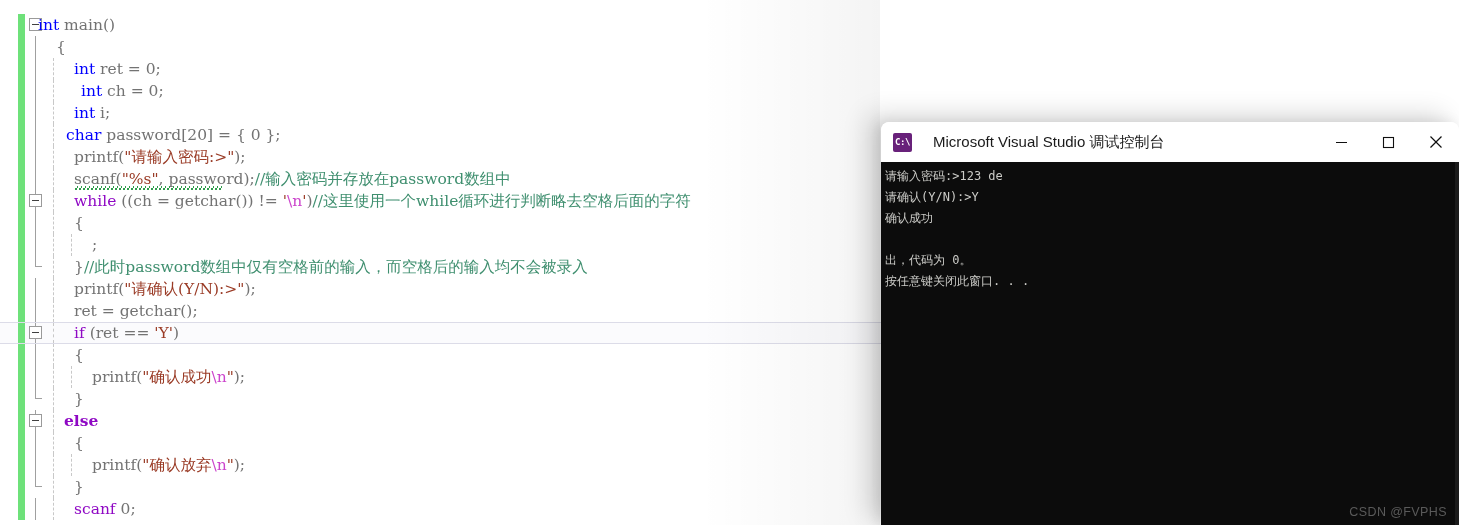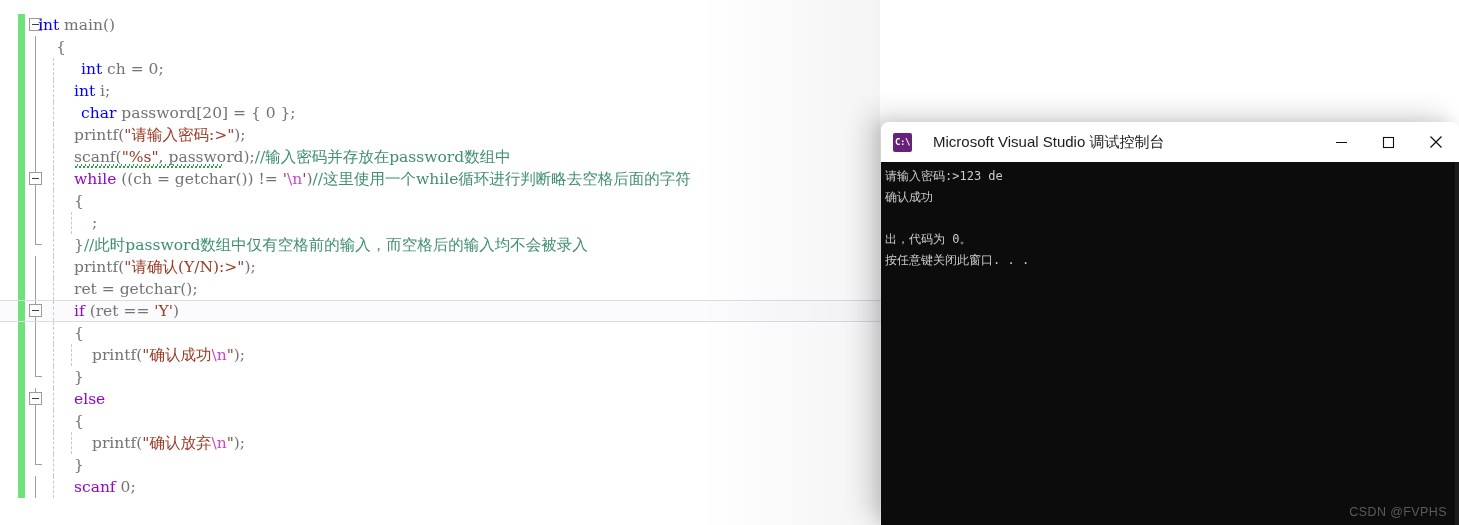--- a/index.html
+++ b/index.html
@@ -251,36 +251,37 @@
     background: #1c1c1c;
   }
 </style>
 </head>
 <body>
 
 <div id="editor">
   <div class="code-area" id="code-area">
       <div class="line"><div class="changebar"></div><div class="collapse"></div><div class="code-text" style="left: 38px;"><span class="kw">int</span><span class="plain"> main()</span></div></div>
       <div class="line"><div class="changebar"></div><div class="outline-v"></div><div class="code-text" style="left: 56px;"><span class="plain">{</span></div></div>
+      <div class="line"><div class="changebar"></div><div class="outline-v"></div><div class="indent-guide" style="left: 53px;"></div><div class="code-text" style="left: 74px;"><span class="kw">int</span><span class="plain"> ret = 0;</span></div></div>
       <div class="line"><div class="changebar"></div><div class="outline-v"></div><div class="indent-guide" style="left: 53px;"></div><div class="code-text" style="left: 81px;"><span class="kw">int</span><span class="plain"> ch = 0;</span></div></div>
       <div class="line"><div class="changebar"></div><div class="outline-v"></div><div class="indent-guide" style="left: 53px;"></div><div class="code-text" style="left: 74px;"><span class="kw">int</span><span class="plain"> i;</span></div></div>
-      <div class="line"><div class="changebar"></div><div class="outline-v"></div><div class="indent-guide" style="left: 53px;"></div><div class="code-text" style="left: 81px;"><span class="kw">char</span><span class="plain"> password[20] = { 0 };</span></div></div>
+      <div class="line"><div class="changebar"></div><div class="outline-v"></div><div class="indent-guide" style="left: 53px;"></div><div class="code-text" style="left: 66px;"><span class="kw">char</span><span class="plain"> password[20] = { 0 };</span></div></div>
       <div class="line"><div class="changebar"></div><div class="outline-v"></div><div class="indent-guide" style="left: 53px;"></div><div class="code-text" style="left: 74px;"><span class="plain">printf(</span><span class="str">"请输入密码:&gt;"</span><span class="plain">);</span></div></div>
       <div class="line"><div class="changebar"></div><div class="outline-v"></div><div class="indent-guide" style="left: 53px;"></div><div class="code-text" style="left: 74px;"><span class="plain">scanf(</span><span class="str">"%s"</span><span class="plain">, password);</span><span class="cmt">//输入密码并存放在password数组中</span><div class="squiggle" style="left: 0px; width: 148px; bottom: 0px; position: absolute;"></div></div></div>
       <div class="line"><div class="changebar"></div><div class="outline-v"></div><div class="indent-guide" style="left: 53px;"></div><div class="collapse"></div><div class="code-text" style="left: 74px;"><span class="kwctl">while</span><span class="plain"> ((ch = getchar()) != </span><span class="str">'</span><span class="esc">\n</span><span class="str">'</span><span class="plain">)</span><span class="cmt">//这里使用一个while循环进行判断略去空格后面的字符</span></div></div>
       <div class="line"><div class="changebar"></div><div class="outline-v"></div><div class="indent-guide" style="left: 53px;"></div><div class="code-text" style="left: 74px;"><span class="plain">{</span></div></div>
       <div class="line"><div class="changebar"></div><div class="outline-v"></div><div class="indent-guide" style="left: 53px;"></div><div class="indent-guide" style="left: 71px;"></div><div class="code-text" style="left: 92px;"><span class="plain">;</span></div></div>
       <div class="line"><div class="changebar"></div><div class="outline-v end"></div><div class="indent-guide" style="left: 53px;"></div><div class="code-text" style="left: 74px;"><span class="plain">}</span><span class="cmt">//此时password数组中仅有空格前的输入，而空格后的输入均不会被录入</span></div></div>
       <div class="line"><div class="changebar"></div><div class="outline-v"></div><div class="indent-guide" style="left: 53px;"></div><div class="code-text" style="left: 74px;"><span class="plain">printf(</span><span class="str">"请确认(Y/N):&gt;"</span><span class="plain">);</span></div></div>
       <div class="line"><div class="changebar"></div><div class="outline-v"></div><div class="indent-guide" style="left: 53px;"></div><div class="code-text" style="left: 74px;"><span class="plain">ret = getchar();</span></div></div>
       <div class="line current"><div class="changebar"></div><div class="outline-v"></div><div class="indent-guide" style="left: 53px;"></div><div class="collapse"></div><div class="code-text" style="left: 74px;"><span class="kwctl">if</span><span class="plain"> (ret == </span><span class="str">'Y'</span><span class="plain">)</span></div></div>
       <div class="line"><div class="changebar"></div><div class="outline-v"></div><div class="indent-guide" style="left: 53px;"></div><div class="code-text" style="left: 74px;"><span class="plain">{</span></div></div>
       <div class="line"><div class="changebar"></div><div class="outline-v"></div><div class="indent-guide" style="left: 53px;"></div><div class="indent-guide" style="left: 71px;"></div><div class="code-text" style="left: 92px;"><span class="plain">printf(</span><span class="str">"确认成功</span><span class="esc">\n</span><span class="str">"</span><span class="plain">);</span></div></div>
       <div class="line"><div class="changebar"></div><div class="outline-v end"></div><div class="indent-guide" style="left: 53px;"></div><div class="code-text" style="left: 74px;"><span class="plain">}</span></div></div>
-      <div class="line"><div class="changebar"></div><div class="outline-v"></div><div class="indent-guide" style="left: 53px;"></div><div class="collapse"></div><div class="code-text" style="left: 74px;"><span class="kwctl">else</span></div></div>
+      <div class="line"><div class="changebar"></div><div class="outline-v"></div><div class="indent-guide" style="left: 53px;"></div><div class="collapse"></div><div class="code-text" style="left: 64px; font-weight: bold;"><span class="kwctl">else</span></div></div>
       <div class="line"><div class="changebar"></div><div class="outline-v"></div><div class="indent-guide" style="left: 53px;"></div><div class="code-text" style="left: 74px;"><span class="plain">{</span></div></div>
       <div class="line"><div class="changebar"></div><div class="outline-v"></div><div class="indent-guide" style="left: 53px;"></div><div class="indent-guide" style="left: 71px;"></div><div class="code-text" style="left: 92px;"><span class="plain">printf(</span><span class="str">"确认放弃</span><span class="esc">\n</span><span class="str">"</span><span class="plain">);</span></div></div>
       <div class="line"><div class="changebar"></div><div class="outline-v end"></div><div class="indent-guide" style="left: 53px;"></div><div class="code-text" style="left: 74px;"><span class="plain">}</span></div></div>
       <div class="line"><div class="changebar"></div><div class="outline-v"></div><div class="indent-guide" style="left: 53px;"></div><div class="code-text" style="left: 74px;"><span class="kwctl">scanf</span><span class="plain"> 0;</span></div></div>
     </div>
   <div class="edge-shade"></div>
 </div>
 
 <div id="console-window">
 
@@ -306,20 +307,21 @@
           <line x1="1.5" y1="1.5" x2="12.5" y2="12.5" stroke="#101010" stroke-width="1.15"></line>
           <line x1="12.5" y1="1.5" x2="1.5" y2="12.5" stroke="#101010" stroke-width="1.15"></line>
         </svg>
       </div>
     </div>
   </div>
 
   <div id="console-body">
     <div id="console-lines">
         <div class="cline">请输入密码:&gt;123 de</div>
+        <div class="cline">请确认(Y/N):&gt;Y</div>
         <div class="cline">确认成功</div>
         <div class="cline blank">&nbsp;</div>
         <div class="cline">出，代码为 0。</div>
         <div class="cline">按任意键关闭此窗口. . .</div>
       </div>
     <div id="console-scroll"></div>
     <div id="watermark">CSDN @FVPHS</div>
   </div>
 
 </div>

